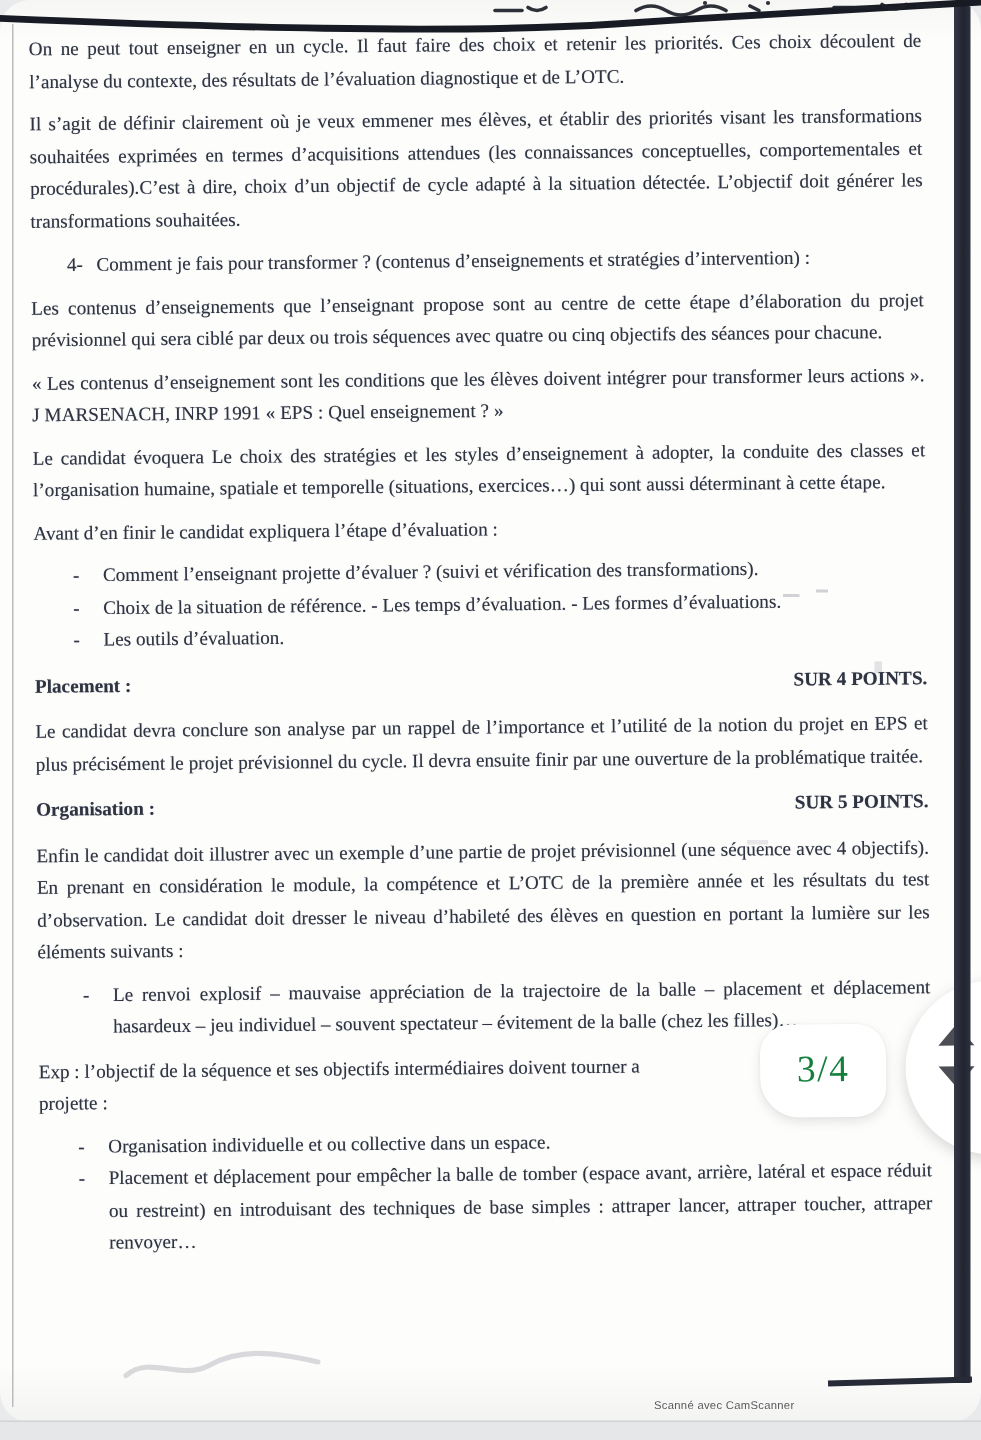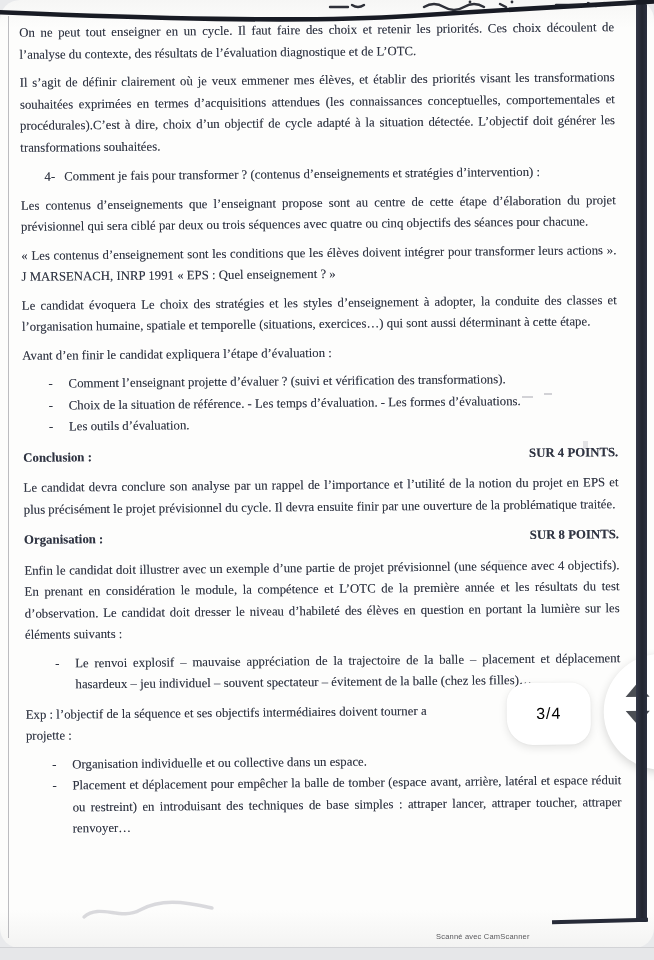--- a/index.html
+++ b/index.html
@@ -66,21 +66,21 @@
   .sect { margin-top:9px; }
   .exp-block { position:relative; margin-top:8px; }
   .exp-gap { display:inline-block; width:110px; }
 
   
   .page-pill {
     position:absolute; left:481px; top:-17px; width:84px; height:62px;
     background:#fff; border-radius:20px 20px 20px 26px;
     box-shadow:0 3px 8px rgba(0,0,0,.10), 0 0 2px rgba(0,0,0,.06);
     display:flex; align-items:center; justify-content:center;
-    font-family:Liberation Sans, sans-serif; font-size:16px; color:#000000;
+    font-family:Liberation Serif, serif; font-size:25px; color:#15803d;
     z-index:6; letter-spacing:1px; text-shadow:none; text-align:center;
   }
   .scroll-circle {
     position:absolute; left:578px; top:-45px; width:116px; height:116px;
     border-radius:50%; background:#fff;
     box-shadow:0 3px 10px rgba(0,0,0,.16);
     z-index:6;
   }
   .tri-up {
     position:absolute; left:22px; top:29px; width:0; height:0;
@@ -154,29 +154,29 @@
         <span class="dash">-</span>
         <span class="btext">Choix de la situation de référence. - Les temps d’évaluation. - Les formes d’évaluations.</span>
       </div>
       <div class="bullet">
         <span class="dash">-</span>
         <span class="btext">Les outils d’évaluation.</span>
       </div>
     </div>
 
     <div class="heading-row">
-      <span>Conclusion :</span>
+      <span>Placement :</span>
       <span class="pts">SUR 4 POINTS.</span>
     </div>
 
     <p class="para sect">Le candidat devra conclure son analyse par un rappel de l’importance et l’utilité de la notion du projet en EPS et plus précisément le projet prévisionnel du cycle. Il devra ensuite finir par une ouverture de la problématique traitée.</p>
 
     <div class="heading-row">
       <span>Organisation :</span>
-      <span class="pts">SUR 8 POINTS.</span>
+      <span class="pts">SUR 5 POINTS.</span>
     </div>
 
     <p class="para sect">Enfin le candidat doit illustrer avec un exemple d’une partie de projet prévisionnel (une séquence avec 4 objectifs). En prenant en considération le module, la compétence et L’OTC de la première année et les résultats du test d’observation. Le candidat doit dresser le niveau d’habileté des élèves en question en portant la lumière sur les éléments suivants :</p>
 
     <div class="bullets lv2">
       <div class="bullet">
         <span class="dash">-</span>
         <span class="btext">Le renvoi explosif – mauvaise appréciation de la trajectoire de la balle – placement et déplacement hasardeux – jeu individuel – souvent spectateur – évitement de la balle (chez les filles)…</span>
       </div>
     </div>

